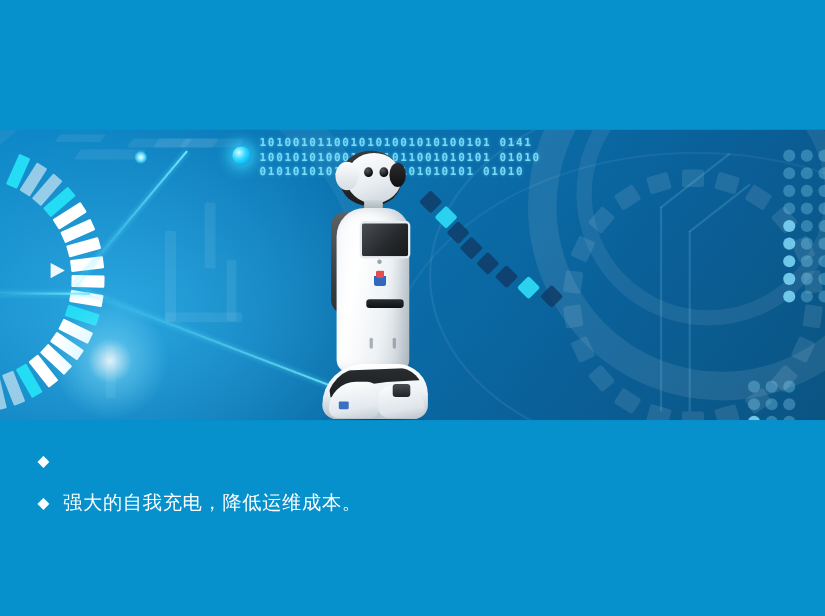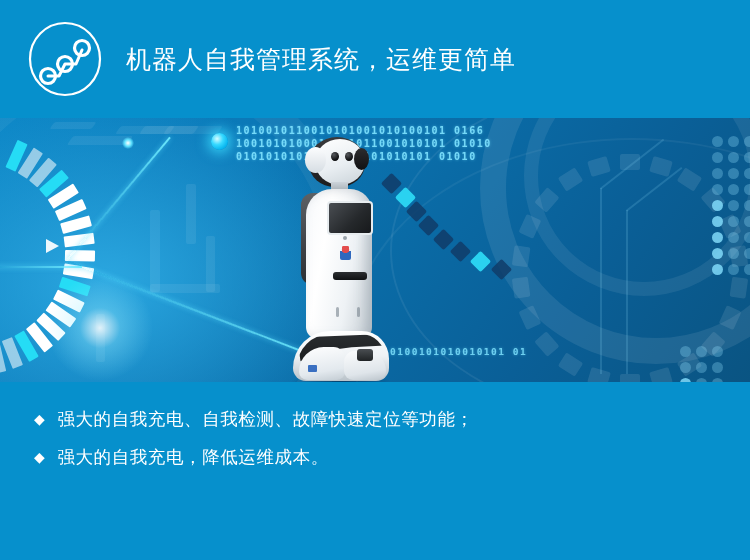--- a/index.html
+++ b/index.html
@@ -321,32 +321,20 @@
     margin-right: 12px;
     line-height: 30px;
     color: #ffffff;
   }
 </style>
 </head>
 <body>
 
 <div id="page">
 
-  <div id="header">
-    <span id="header-icon">
-      <svg viewBox="0 0 78 78" width="78" height="78" aria-hidden="true">
-        <ellipse cx="39" cy="39" rx="35" ry="36" fill="none" stroke="#ffffff" stroke-width="2.2"></ellipse>
-        <polyline points="22,56 33,56 39,44 50,44 56,30" fill="none" stroke="#ffffff" stroke-width="3" stroke-linecap="round" stroke-linejoin="round"></polyline>
-        <circle cx="22" cy="56" r="7.5" fill="none" stroke="#ffffff" stroke-width="3.2"></circle>
-        <circle cx="39" cy="44" r="7.5" fill="none" stroke="#ffffff" stroke-width="3.2"></circle>
-        <circle cx="56" cy="28" r="7.5" fill="none" stroke="#ffffff" stroke-width="3.2"></circle>
-      </svg>
-    </span>
-    <div id="header-title">机器人自我管理系统，运维更简单</div>
-  </div>
 
   <div id="hero">
 
     <div class="hero-layer">
       <div id="ring-arc-3"></div>
       <div id="ring-arc-1"></div>
       <div id="ring-arc-2"></div>
       <div class="gear" id="gear-big"></div>
       <div class="gear" id="gear-big-inner"></div>
       <div id="gear-teeth">
@@ -468,26 +456,25 @@
     <div id="glow-core"></div>
 
     <div class="beam" id="beam-top" style="left:67px;top:141px;width:160px;transform:rotate(-50deg);"></div>
     <div class="beam" id="beam-mid" style="left:-10px;top:148px;width:92px;"></div>
     <div class="beam" id="beam-bottom" style="left:67px;top:142px;width:272px;transform:rotate(21deg);"></div>
     <div class="node" id="node-top"></div>
     <div class="node" id="node-bottom"></div>
     <div id="glow-spark"></div>
 
     <div class="binary" id="binary-top">
-        <div>1010010110010101001010100101 0166</div>
+        <div>1010010110010101001010100101 0141</div>
         <div>1001010100010101011001010101 01010</div>
         <div>01010101010101010101010101 01010</div>
       </div>
     <div class="binary" id="binary-bottom">
-        <div>0100101010010101 01</div>
       </div>
 
     <div id="robot">
       <div class="rb" id="rb-shadow"></div>
       <div class="rb" id="rb-head-back"></div>
       <div class="rb" id="rb-face"></div>
       <div class="rb" id="rb-ear-l"></div>
       <div class="rb" id="rb-ear-r"></div>
       <div class="rb rb-eye" id="rb-eye-l"></div>
       <div class="rb rb-eye" id="rb-eye-r"></div>
@@ -506,21 +493,20 @@
       <div class="rb" id="rb-base-white2"></div>
       <div class="rb" id="rb-wheel"></div>
       <div class="rb" id="rb-base-logo"></div>
     </div>
 
   </div>
 
   <div id="bullets">
     <div class="bullet-row">
       <span class="bullet-marker">◆</span>
-      <span>强大的自我充电、自我检测、故障快速定位等功能；</span>
     </div>
     <div class="bullet-row">
       <span class="bullet-marker">◆</span>
       <span>强大的自我充电，降低运维成本。</span>
     </div>
   </div>
 
 </div>
 
 </body></html>

